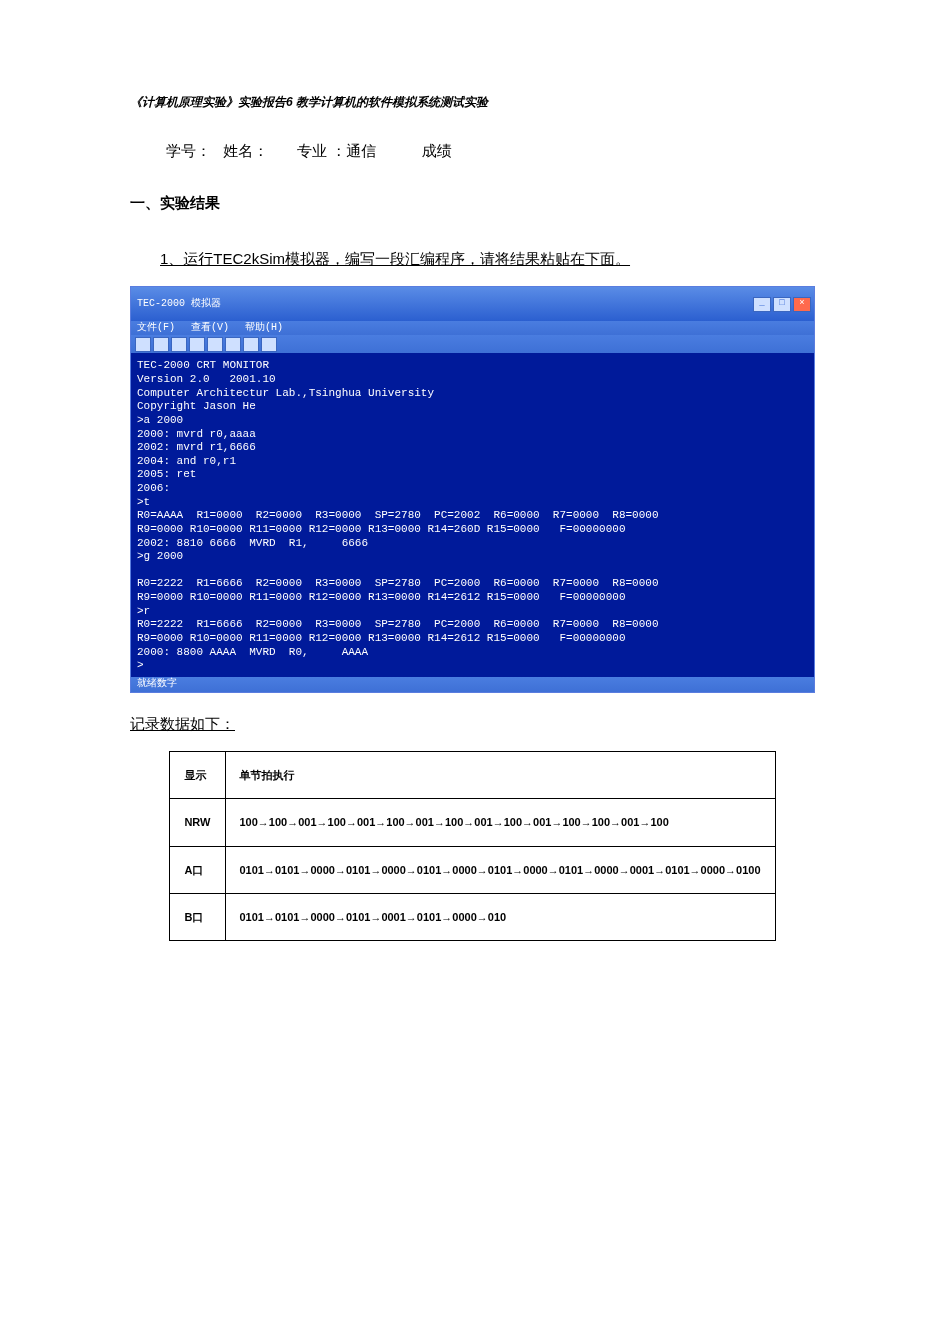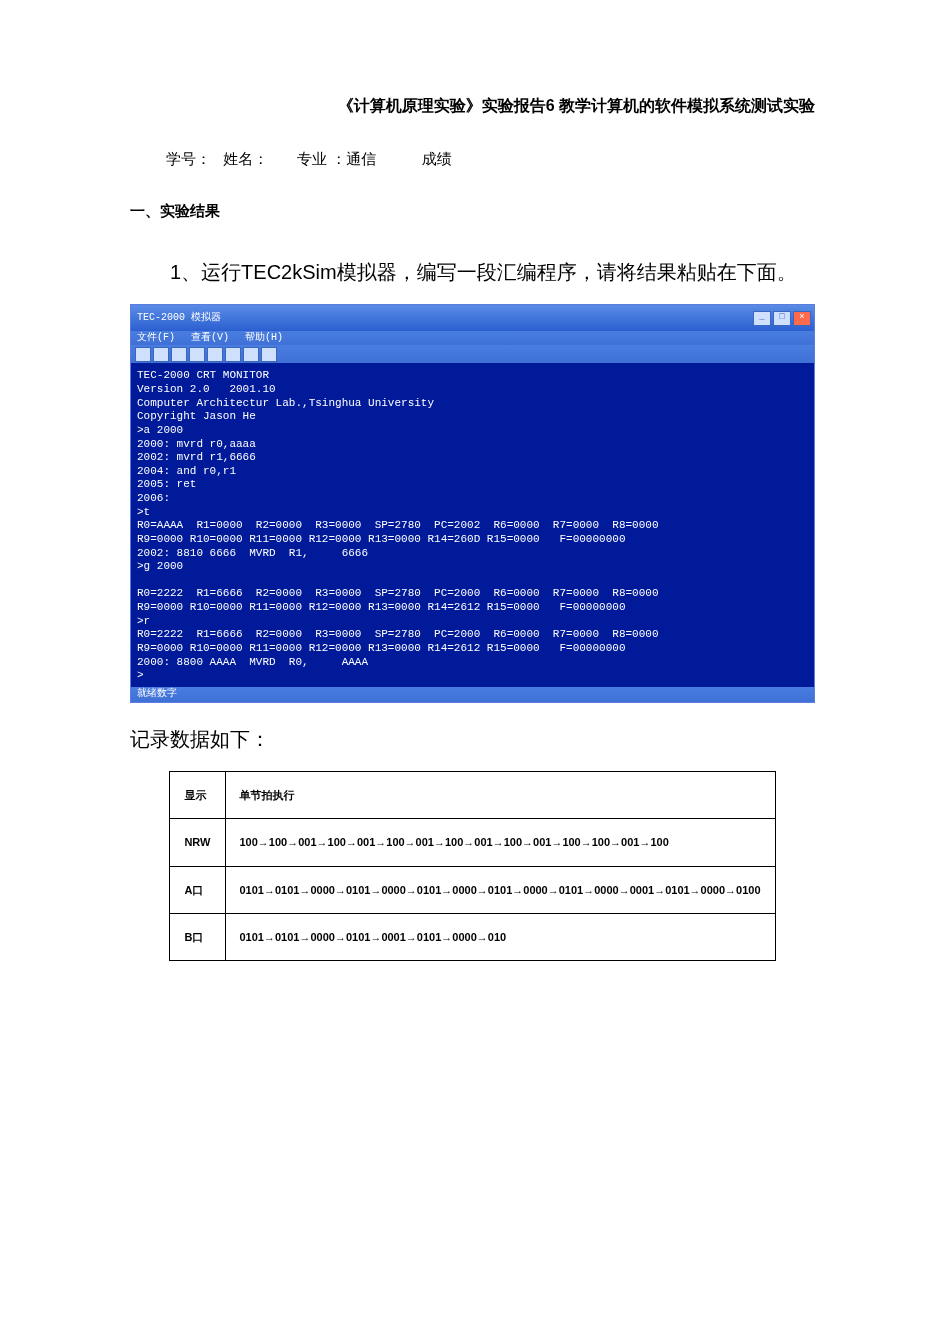--- a/index.html
+++ b/index.html
@@ -10,55 +10,57 @@
     color: #000;
     width: 945px;
   }
   .page {
     padding: 90px 130px 60px 130px;
     box-sizing: border-box;
     line-height: 2.0;
     font-size: 15px;
   }
   .title {
-    text-align: right;
+    text-align: left;
     font-weight: bold;
-    font-size: 16px;
+    font-size: 12px;
     margin-bottom: 22px;
+    font-style: italic;
   }
   .info-line {
     margin-left: 36px;
     margin-bottom: 22px;
   }
   .info-line span { margin-right: 8px; }
   .section-head {
     font-weight: bold;
     margin-bottom: 26px;
     font-size: 15px;
   }
   .para {
     text-indent: 2em;
     margin: 4px 0 12px 0;
-    font-size: 20px;
+    font-size: 15px;
+    text-decoration: underline;
   }
   .para.noindent { text-indent: 0; }
   
   .term-window {
     width: 100%;
     margin: 0 0 16px 0;
     font-family: "Courier New", monospace;
     font-size: 11px;
     line-height: 1.24;
     border: 1px solid #5a7ddf;
     box-sizing: border-box;
   }
   .term-titlebar {
     background: linear-gradient(#5a8ce6,#2b5fd0);
     color: #fff;
-    height: 26px;
+    height: 34px;
     display: flex;
     align-items: center;
     justify-content: space-between;
     padding: 0 3px 0 6px;
   }
   .term-titletext { font-size: 10px; }
   .term-btns { display:flex; gap:2px; }
   .term-btn {
     width: 16px; height: 13px;
     background: #cfe0ff;

